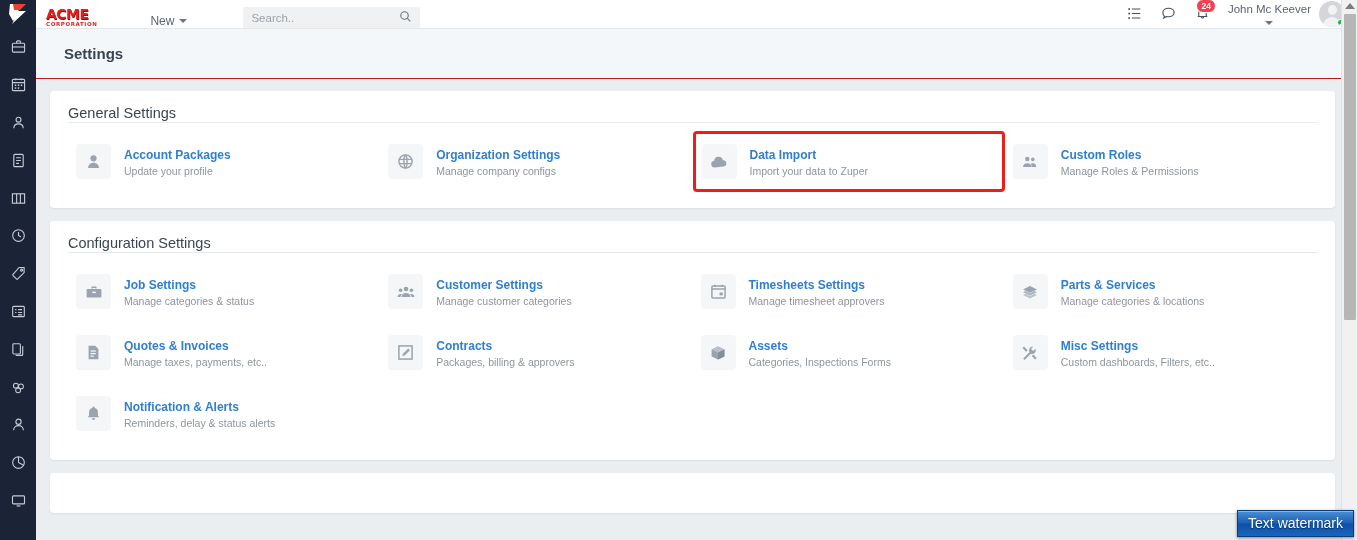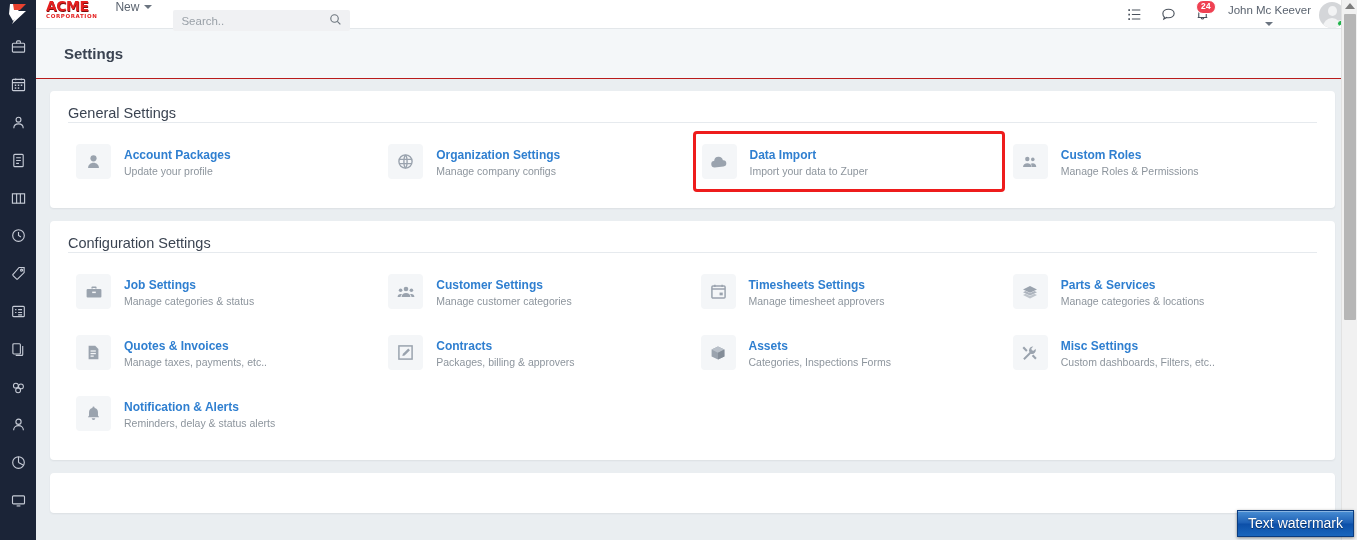--- a/index.html
+++ b/index.html
@@ -40,24 +40,25 @@
     display: flex; flex-direction: column;
     overflow: hidden;
   }
 
   
   #topbar {
     height: 29px;
     flex: 0 0 29px;
     background: #ffffff;
     border-bottom: 1px solid #e3e7ea;
-    display: flex; align-items: flex-start;
+    display: flex; align-items: flex-end;
     padding: 0 10px 0 8px;
     position: relative;
     z-index: 5;
+    gap: 35px;
   }
   .brand { display: flex; align-items: center; margin-left: 2px; cursor: pointer; }
   .brand .acme-top {
     font-family: "DejaVu Sans", sans-serif;
     font-weight: bold; font-size: 14px; color: #e41f1f;
     letter-spacing: -0.5px; line-height: 13px;
     text-shadow: 0.5px 0.5px 0 #7a0d0d;
   }
   .brand .acme-bot {
     font-family: "DejaVu Sans", sans-serif;
@@ -92,21 +93,21 @@
   .ticon {
     width: 34px; height: 29px;
     display: flex; align-items: center; justify-content: center;
     cursor: pointer; position: relative;
   }
   .badge {
     position: absolute; top: 0px; right: 4px;
     background: #ef4152; color: #fff;
     font-size: 8.5px; font-weight: bold;
     border-radius: 8px; padding: 1px 4px 1px 4px;
-    line-height: 10px; border: 1.5px solid #fff; font-family: Liberation Mono, monospace;
+    line-height: 10px; border: 1.5px solid #fff;
   }
   .username {
     font-size: 11.5px; color: #5b6470; margin-left: 8px;
     display: flex; align-items: center; gap: 6px; cursor: pointer; flex-direction: column;
   }
   .avatar {
     width: 26px; height: 26px; border-radius: 50%;
     background: #d4d6d9; margin-left: 8px; margin-right: 2px;
     position: relative; overflow: hidden; cursor: pointer;
     flex: 0 0 26px;

